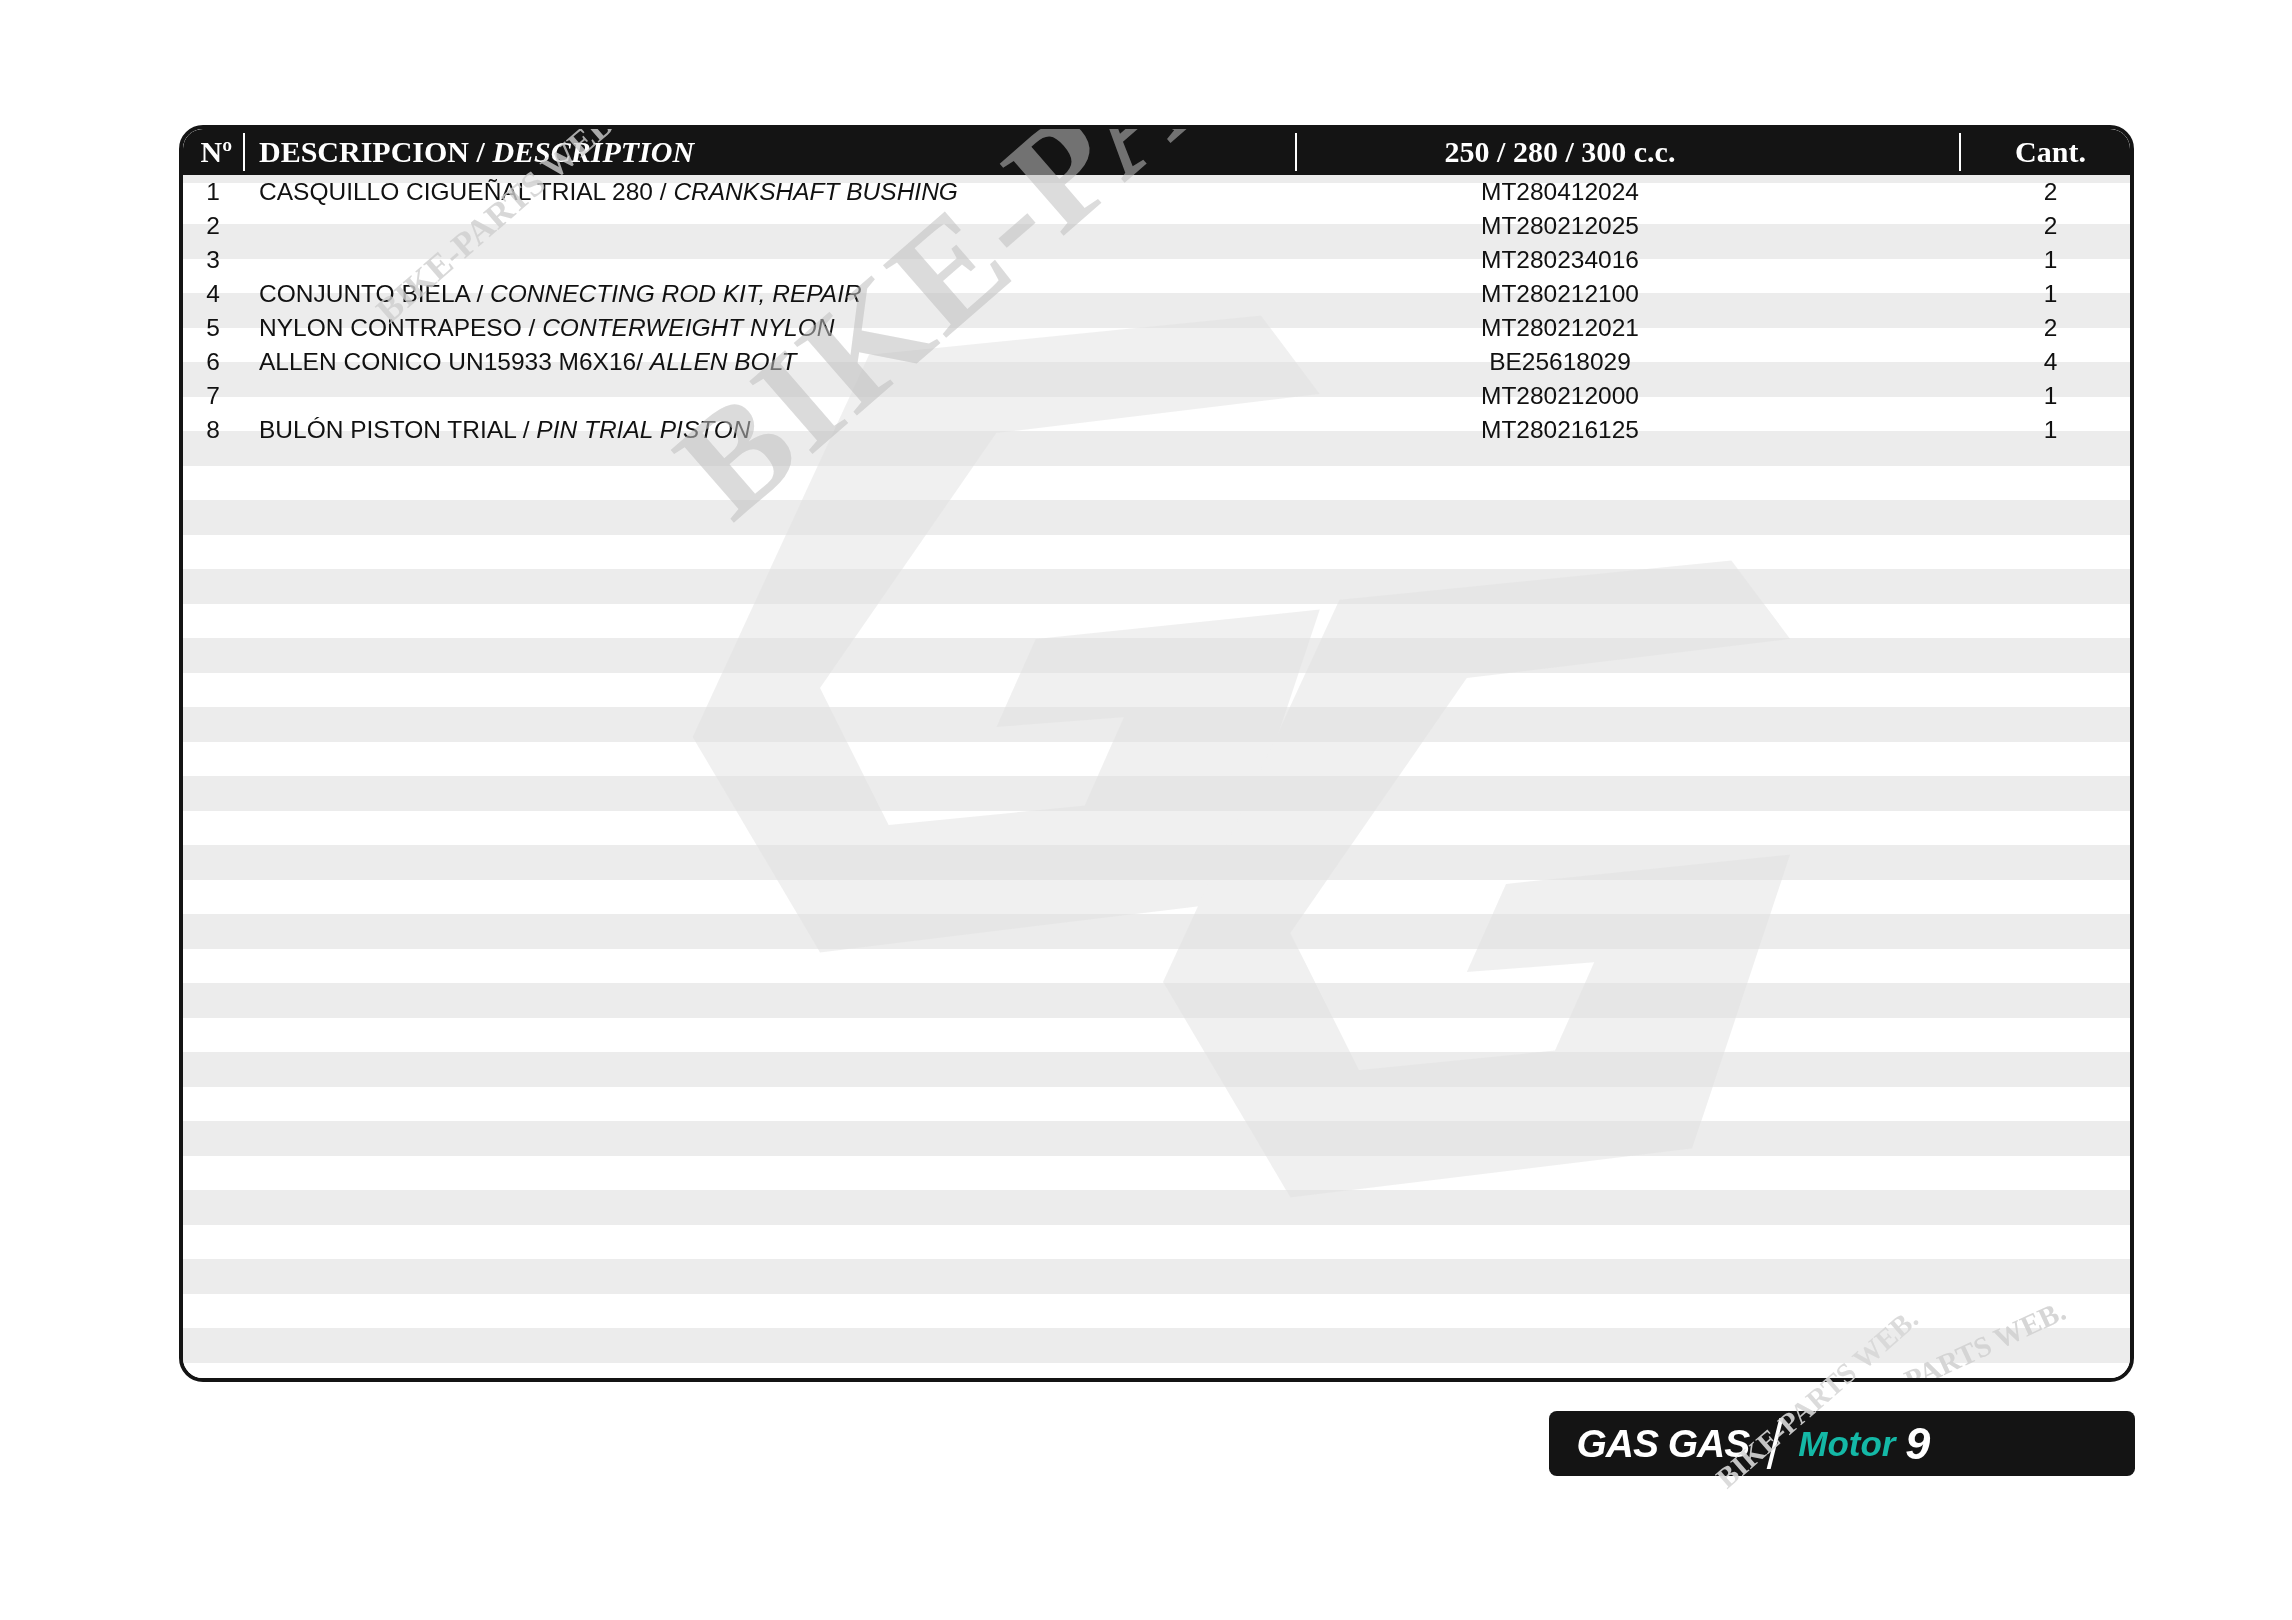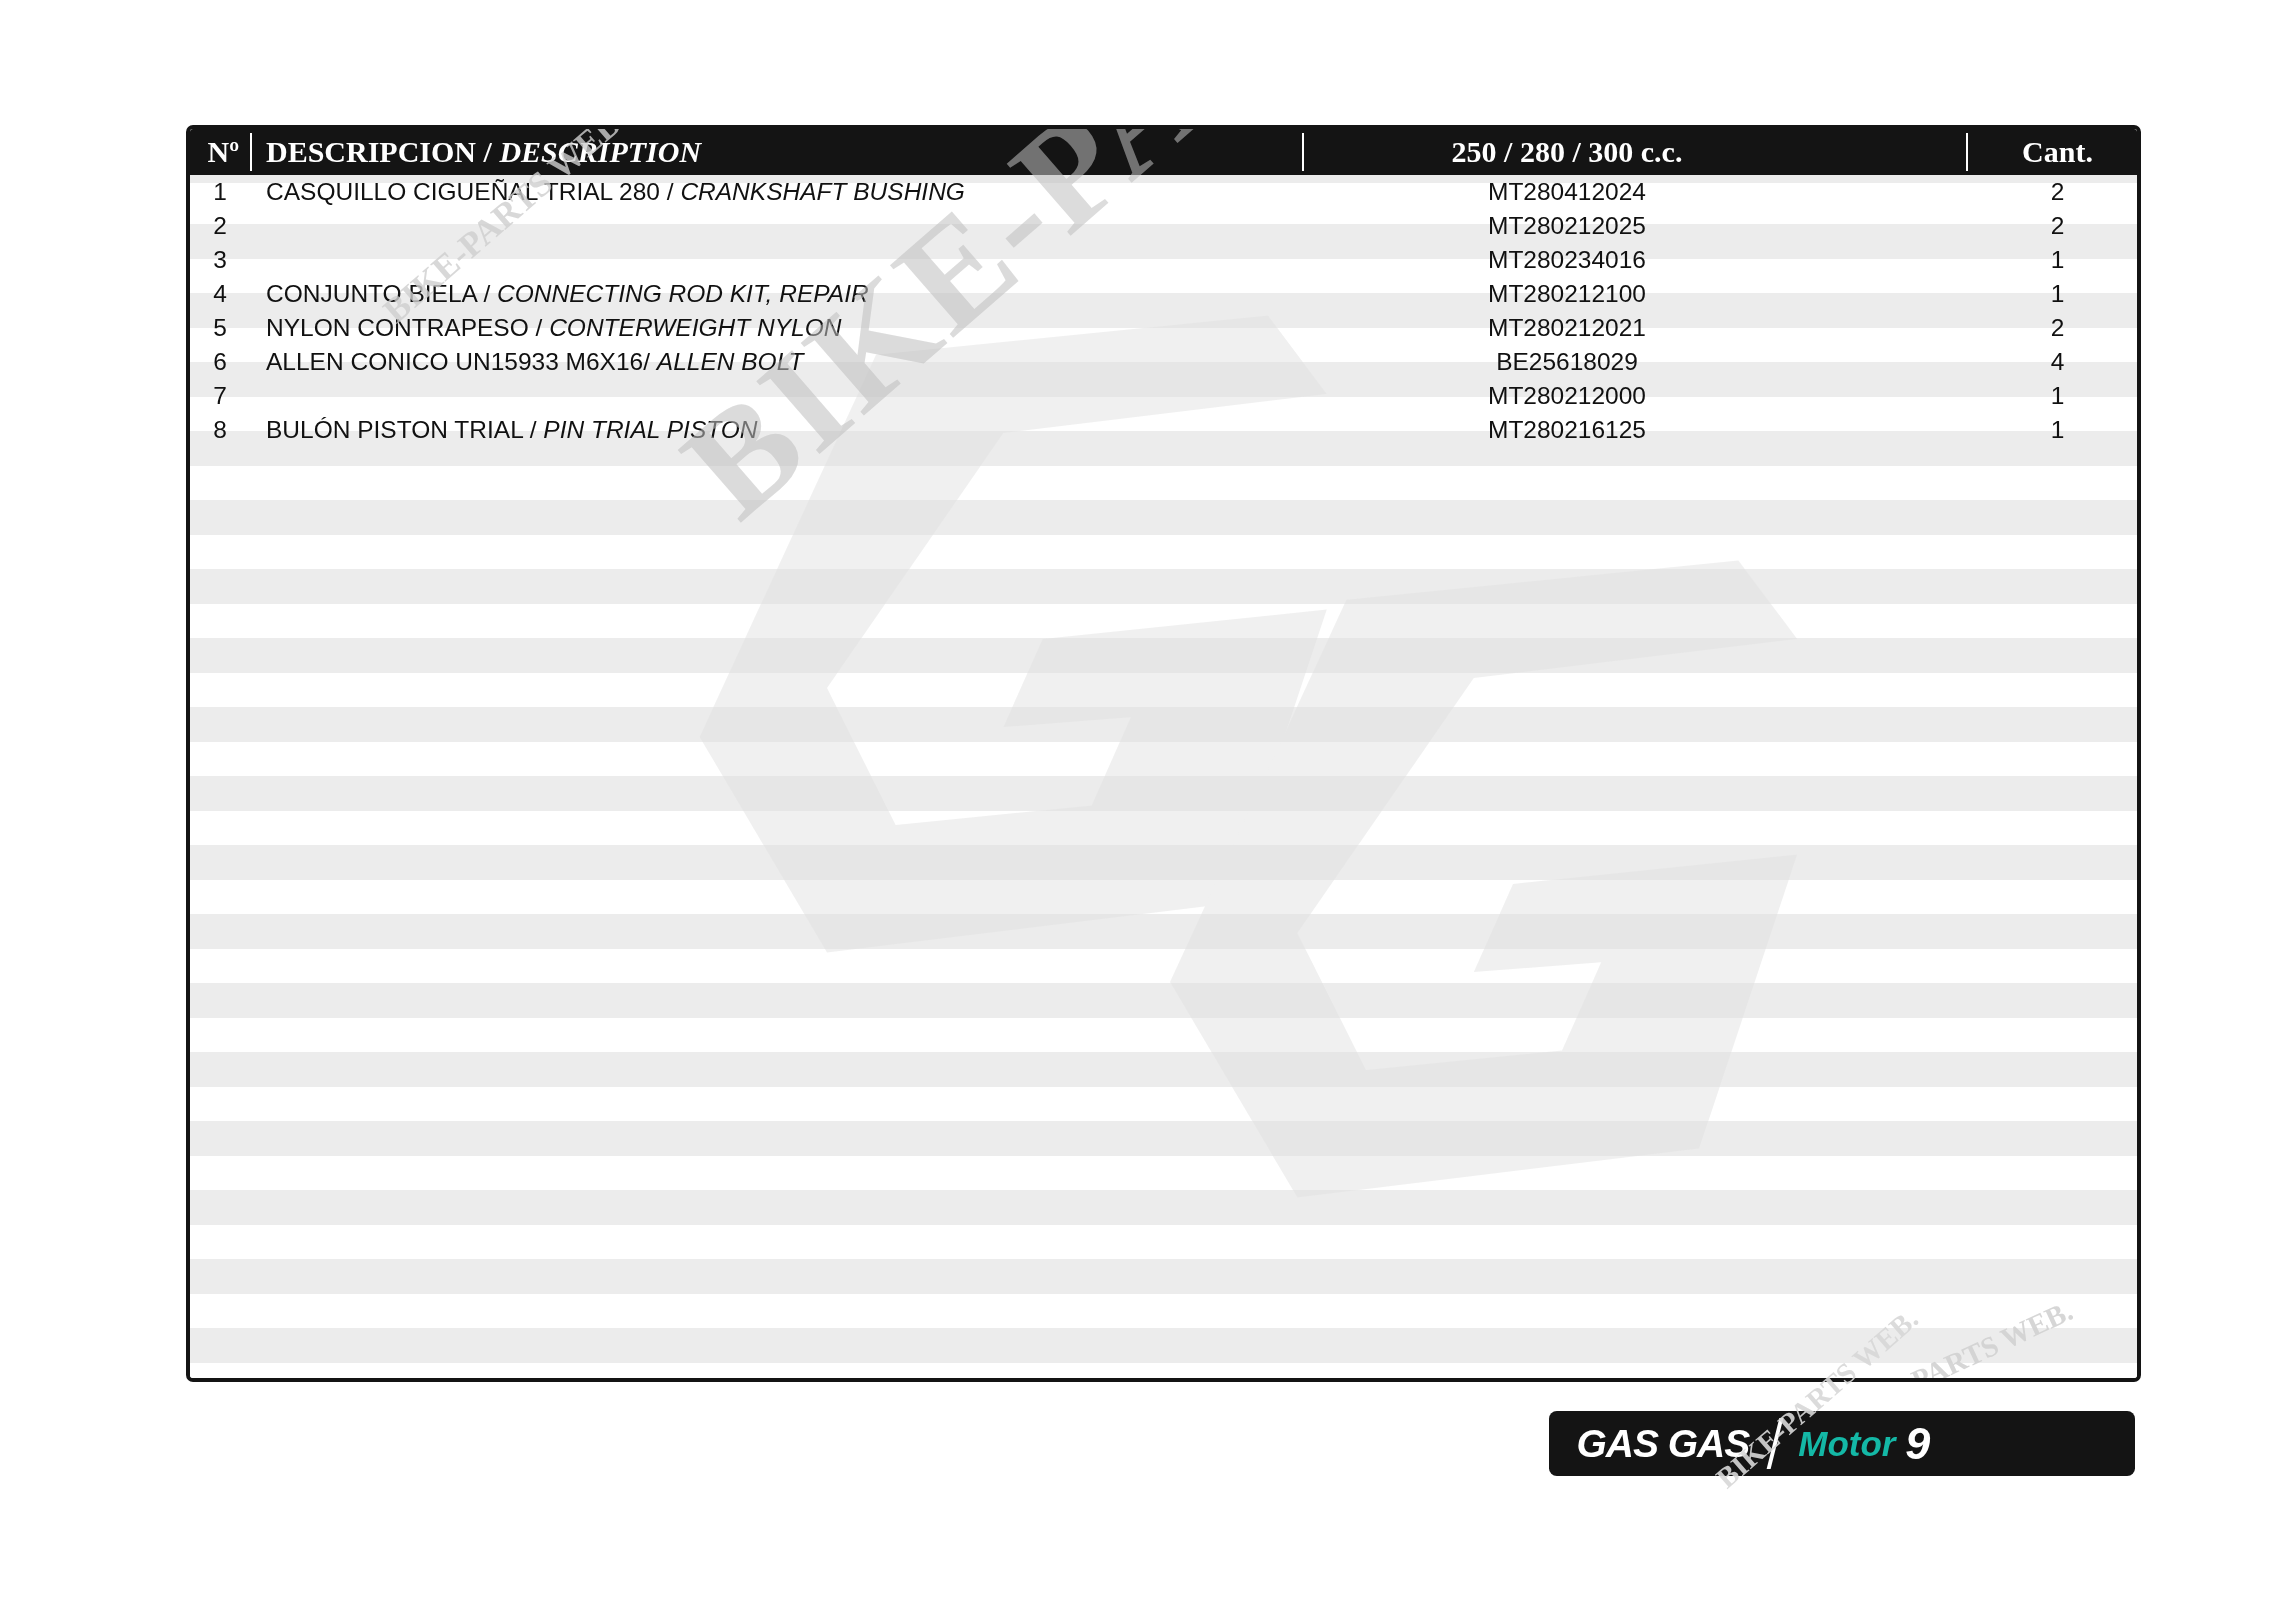--- a/index.html
+++ b/index.html
@@ -19,26 +19,26 @@
     position: absolute;
     left: 0; top: 0;
     width: 2293px;
     height: 1620px;
     background: #ffffff;
   }
 
   
   .panel {
     position: absolute;
-    left: 186px;
+    left: 179px;
     top: 125px;
     width: 1955px;
     height: 1257px;
     border: 4.9px solid #141414;
-    border-radius: 7px;
+    border-radius: 24px;
     background: #ffffff;
     overflow: hidden;
     box-sizing: border-box;
   }
 
   
   .stripes {
     position: absolute;
     left: 0; top: 0;
     width: 100%;

